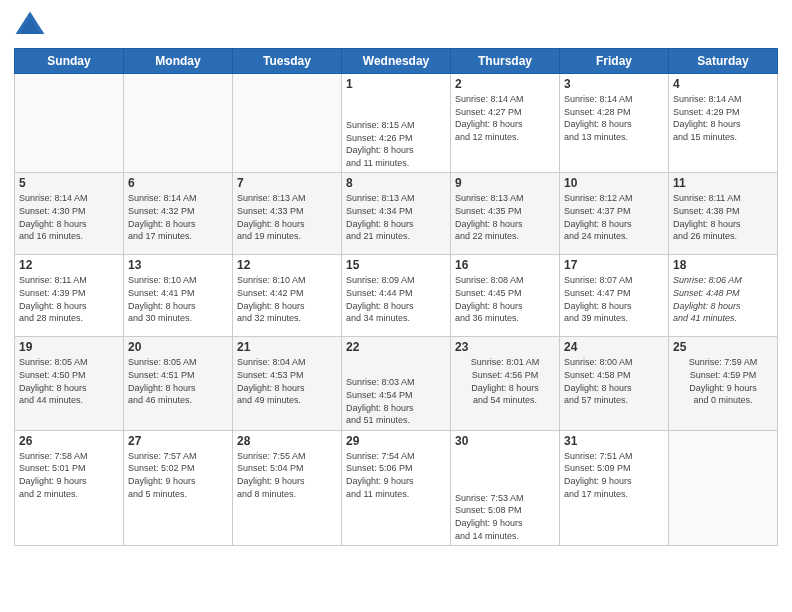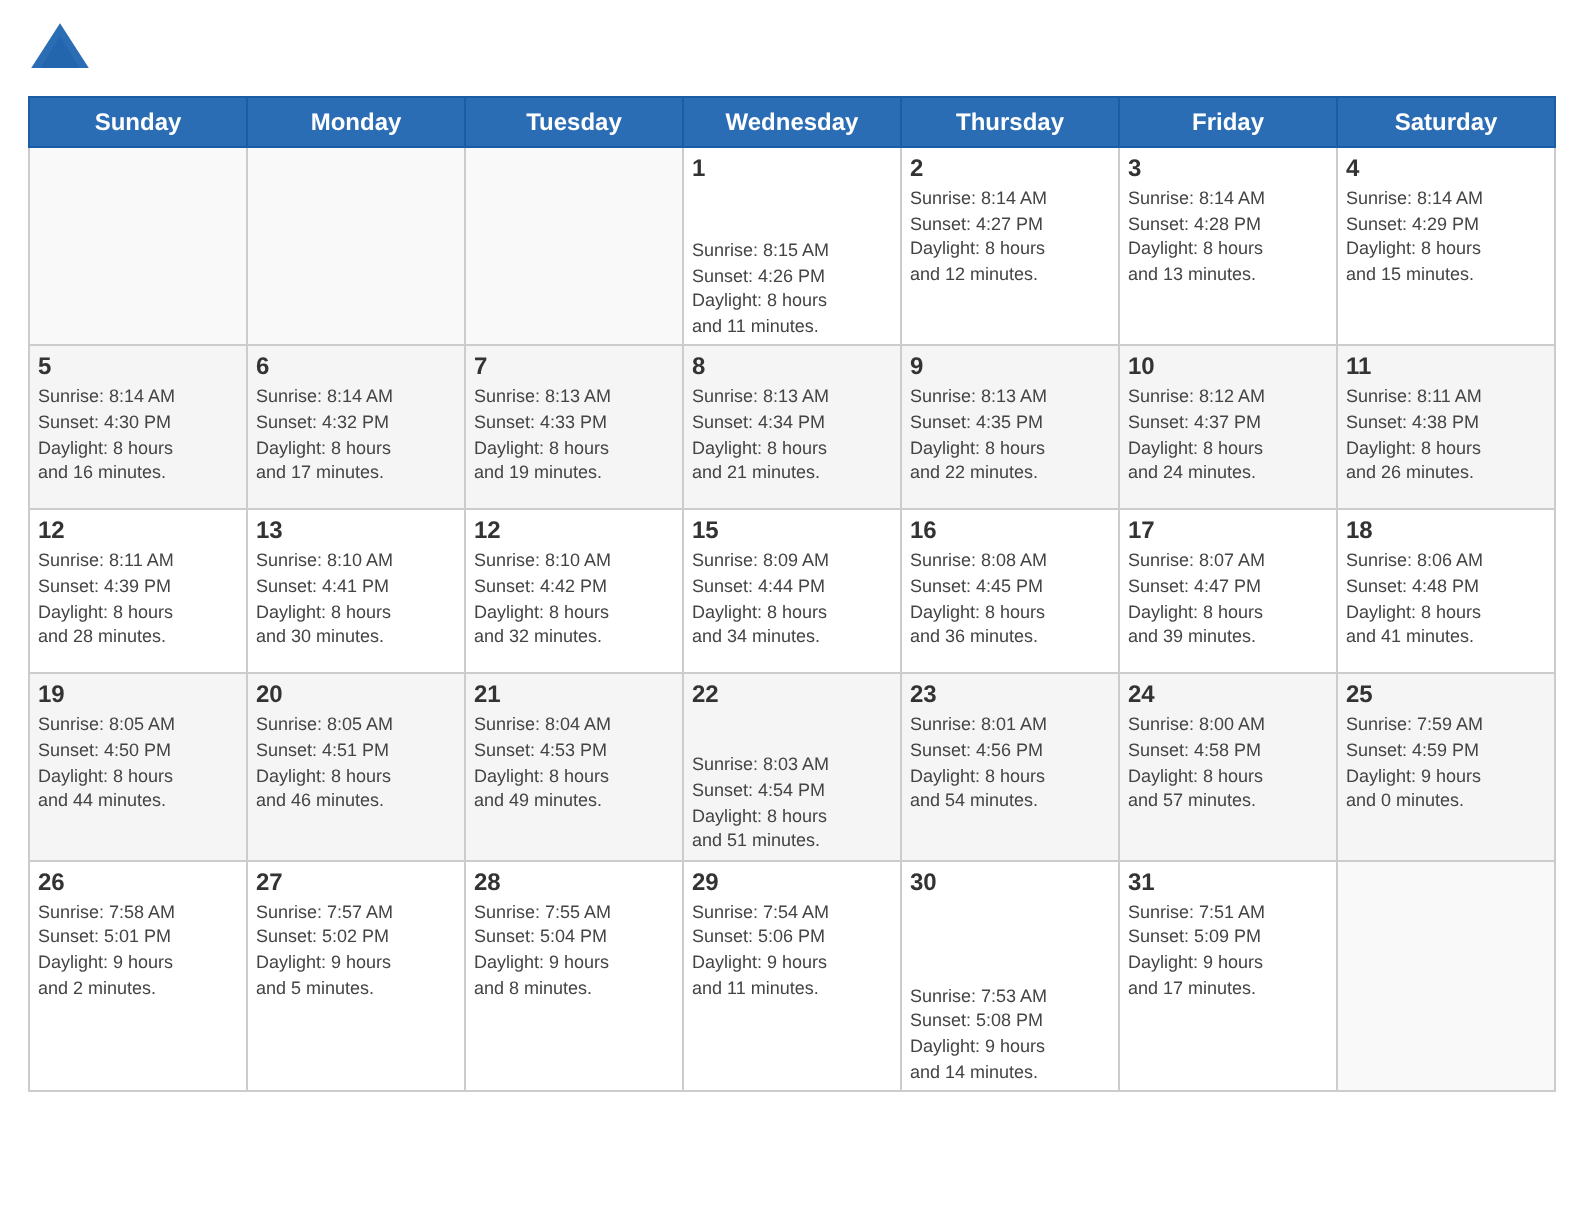--- a/index.html
+++ b/index.html
@@ -267,21 +267,21 @@
           </td>
           <td>
             <div class="day-num">17</div>
             <div class="day-info" style="white-space: pre-line;">Sunrise: 8:07 AM
 Sunset: 4:47 PM
 Daylight: 8 hours
 and 39 minutes.</div>
           </td>
           <td>
             <div class="day-num">18</div>
-            <div class="day-info" style="white-space: pre-line;">Sunrise: 8:06 AM
+            <div class="day-info" style="white-space: pre-line; font-style: italic;">Sunrise: 8:06 AM
 Sunset: 4:48 PM
 Daylight: 8 hours
 and 41 minutes.</div>
           </td>
         </tr>
         <tr>
           <td>
             <div class="day-num">19</div>
             <div class="day-info" style="white-space: pre-line;">Sunrise: 8:05 AM
 Sunset: 4:50 PM
@@ -304,35 +304,35 @@
           </td>
           <td>
             <div class="day-num">22</div>
             <div class="day-info" style="white-space: pre-line; margin-top: 22px;">Sunrise: 8:03 AM
 Sunset: 4:54 PM
 Daylight: 8 hours
 and 51 minutes.</div>
           </td>
           <td>
             <div class="day-num">23</div>
-            <div class="day-info" style="white-space: pre-line;">Sunrise: 8:01 AM
+            <div class="day-info" style="white-space: pre-line; text-align: center;">Sunrise: 8:01 AM
 Sunset: 4:56 PM
 Daylight: 8 hours
 and 54 minutes.</div>
           </td>
           <td>
             <div class="day-num">24</div>
             <div class="day-info" style="white-space: pre-line;">Sunrise: 8:00 AM
 Sunset: 4:58 PM
 Daylight: 8 hours
 and 57 minutes.</div>
           </td>
           <td>
             <div class="day-num">25</div>
-            <div class="day-info" style="white-space: pre-line;">Sunrise: 7:59 AM
+            <div class="day-info" style="white-space: pre-line; text-align: center;">Sunrise: 7:59 AM
 Sunset: 4:59 PM
 Daylight: 9 hours
 and 0 minutes.</div>
           </td>
         </tr>
         <tr>
           <td>
             <div class="day-num">26</div>
             <div class="day-info" style="white-space: pre-line;">Sunrise: 7:58 AM
 Sunset: 5:01 PM

